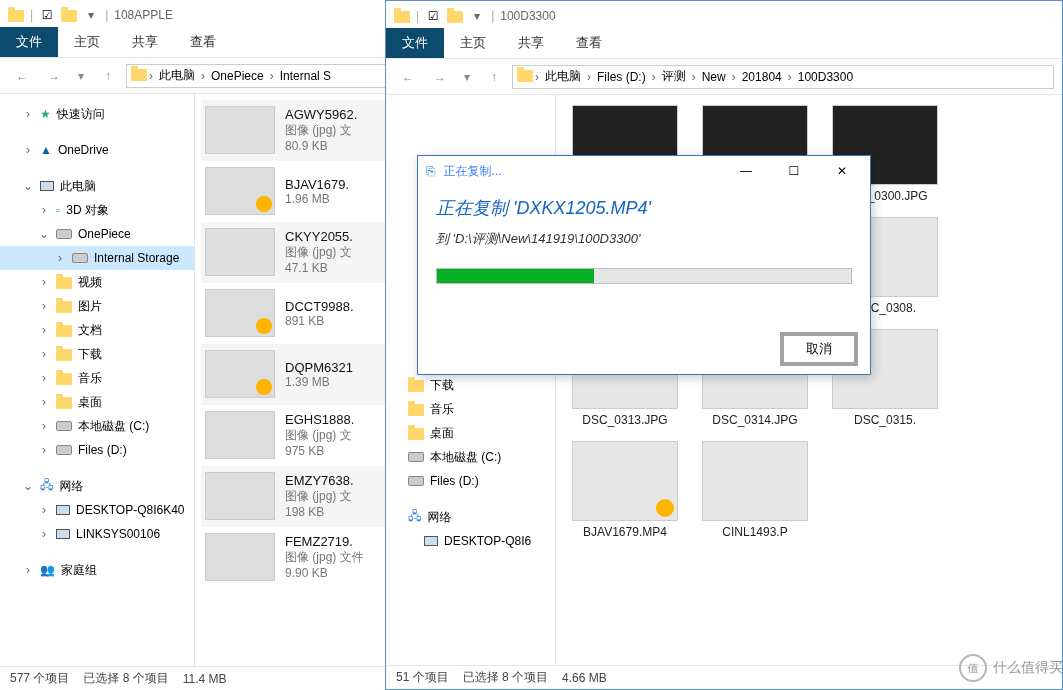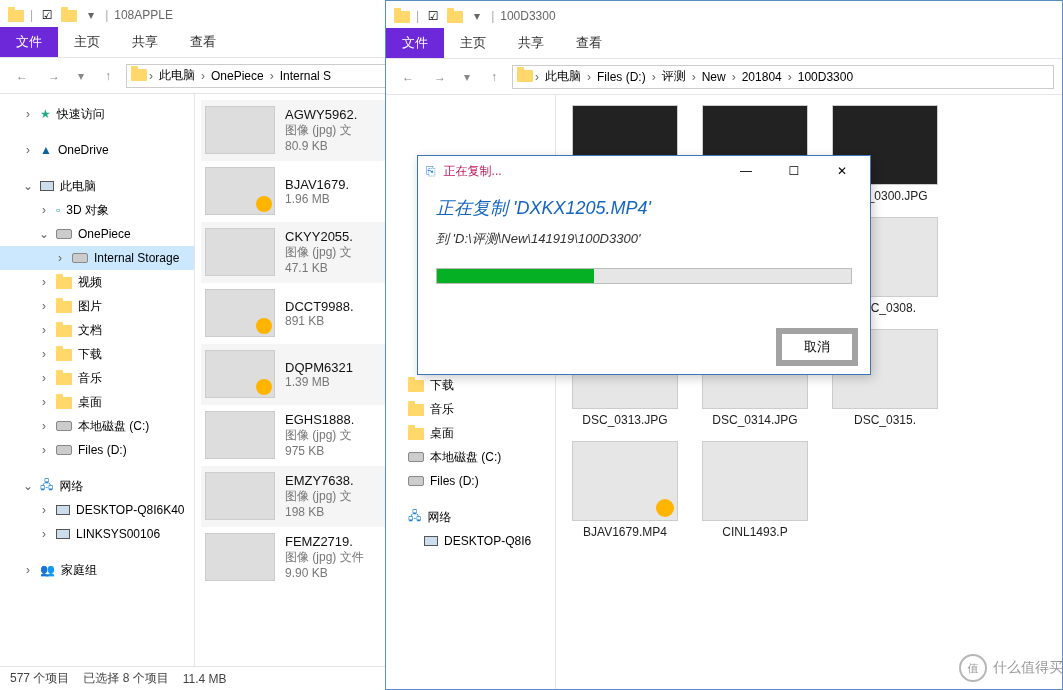--- a/index.html
+++ b/index.html
@@ -10,21 +10,21 @@
 .win-back { top: 0; left: 0; width: 1063px; height: 690px; border: none; }
 .win-front { top: 0; left: 385px; width: 678px; height: 690px; }
 
 .titlebar { height: 30px; display: flex; align-items: center; padding: 0 8px; background: #fff; gap: 6px; }
 .titlebar .qat-icon { width: 16px; height: 16px; display: inline-flex; align-items: center; justify-content: center; }
 .titlebar .sep { color: #aaa; }
 .titlebar .title { color: #666; font-size: 12px; }
 
 .ribbon { height: 28px; background: #fff; display: flex; align-items: flex-end; border-bottom: 1px solid #e5e5e5; }
 .ribbon .tab { padding: 6px 16px; font-size: 13px; color: #333; cursor: pointer; }
-.ribbon .tab.active { background: #6d28d9; color: #fff; }
+.ribbon .tab.active { background: #0c4a6e; color: #fff; }
 
 .addrbar { height: 36px; display: flex; align-items: center; padding: 0 8px; gap: 4px; border-bottom: 1px solid #e5e5e5; }
 .nav-arrow { width: 28px; height: 28px; display: inline-flex; align-items: center; justify-content: center; color: #888; cursor: pointer; border-radius: 3px; }
 .breadcrumb { flex: 1; height: 24px; border: 1px solid #ccc; display: flex; align-items: center; padding: 0 4px; gap: 2px; overflow: hidden; }
 .breadcrumb .crumb { padding: 2px 4px; cursor: pointer; white-space: nowrap; }
 .breadcrumb .gt { color: #666; }
 .small-ico { width: 16px; height: 16px; }
 
 .body-area { flex: 1; display: flex; overflow: hidden; }
 .navpane { width: 195px; border-right: 1px solid #e5e5e5; overflow-y: auto; padding: 8px 0; }
@@ -48,29 +48,29 @@
 .grid-thumb { width: 106px; height: 80px; background: #e6e6e6; border: 1px solid #ccc; position: relative; }
 .grid-thumb.dark { background: #222; }
 .grid-thumb.video::after { content: ""; position: absolute; right: 3px; bottom: 3px; width: 18px; height: 18px; background: #ffb400; border-radius: 50%; }
 .grid-name { font-size: 12px; color: #222; text-align: center; white-space: nowrap; overflow: hidden; width: 100%; }
 
 .statusbar { height: 24px; border-top: 1px solid #e5e5e5; display: flex; align-items: center; padding: 0 10px; gap: 14px; font-size: 12px; color: #444; }
 
 
 .dialog { position: absolute; top: 155px; left: 417px; width: 454px; height: 220px; background: #fff; border: 1px solid #3a76b9; box-shadow: 2px 3px 10px rgba(0,0,0,0.2); display: flex; flex-direction: column; }
 .dlg-title { height: 30px; display: flex; align-items: center; padding: 0 8px; gap: 8px; }
-.dlg-title .t { flex: 1; font-size: 12px; color: #be185d; }
+.dlg-title .t { flex: 1; font-size: 12px; color: #3b82f6; }
 .dlg-title .wbtn { width: 40px; height: 26px; display: inline-flex; align-items: center; justify-content: center; cursor: pointer; }
 .dlg-body { flex: 1; padding: 10px 18px; font-style: italic; }
 .dlg-big { font-size: 18px; color: #1565c0; margin-bottom: 10px; }
 .dlg-text { font-size: 13px; color: #333; margin-bottom: 20px; }
 .progress { width: 100%; height: 16px; border: 1px solid #bcbcbc; background: #e6e6e6; position: relative; }
 .progress .fill { position: absolute; top: 0; left: 0; height: 100%; background: #06b025; }
 .dlg-footer { padding: 8px 12px; display: flex; justify-content: flex-end; }
-.dlg-btn { padding: 4px 22px; border: 6px solid #a3a3a3; background: #fff; color: #000; cursor: pointer; font-size: 13px; }
+.dlg-btn { padding: 4px 22px; border: 4px solid #a3a3a3; background: #fff; color: #000; cursor: pointer; font-size: 13px; }
 
 .watermark { position: absolute; right: 0; bottom: 8px; display: flex; align-items: center; gap: 6px; opacity: 0.6; font-size: 14px; color: #555; }
 .watermark .circ { width: 28px; height: 28px; border-radius: 50%; border: 2px solid #888; display: inline-flex; align-items: center; justify-content: center; font-size: 11px; }
 
 .ico-folder { display:inline-block; width:16px; height:12px; background:#ffd76a; border-radius:1px; position:relative; top:1px;}
 .ico-folder::before{content:"";position:absolute;top:-3px;left:0;width:7px;height:3px;background:#ffd76a;border-radius:1px 1px 0 0;}
 .ico-drive { display:inline-block; width:16px; height:10px; background:#ccc; border:1px solid #888; border-radius:2px;}
 .ico-pc { display:inline-block; width:14px; height:10px; border:1px solid #555; background:#cde; position: relative;}
 .ico-net { color:#1b7fd4; }
 </style>
@@ -410,20 +410,25 @@
           </div>
           <div class="grid-item">
       <div class="grid-thumb  "></div>
       <div class="grid-name">CINL1493.P</div>
           </div>
         </div>
 
     </div>
   </div>
 
+  <div class="statusbar">
+    <span>51 个项目</span>
+    <span>已选择 8 个项目</span>
+    <span>4.66 MB</span>
+  </div>
 </div>
 
 <div class="dialog">
   <div class="dlg-title">
     <span style="color:#1979ca">⎘</span>
     <span class="t">正在复制...</span>
     <span class="wbtn">—</span>
     <span class="wbtn">☐</span>
     <span class="wbtn">✕</span>
   </div>

